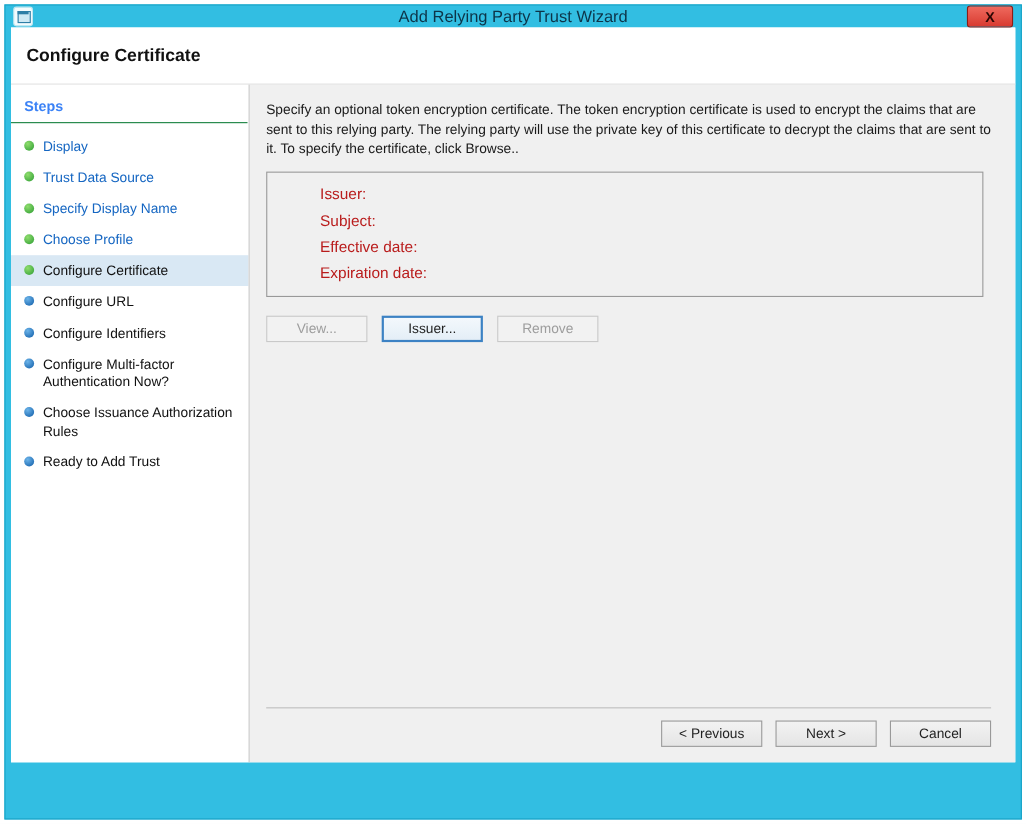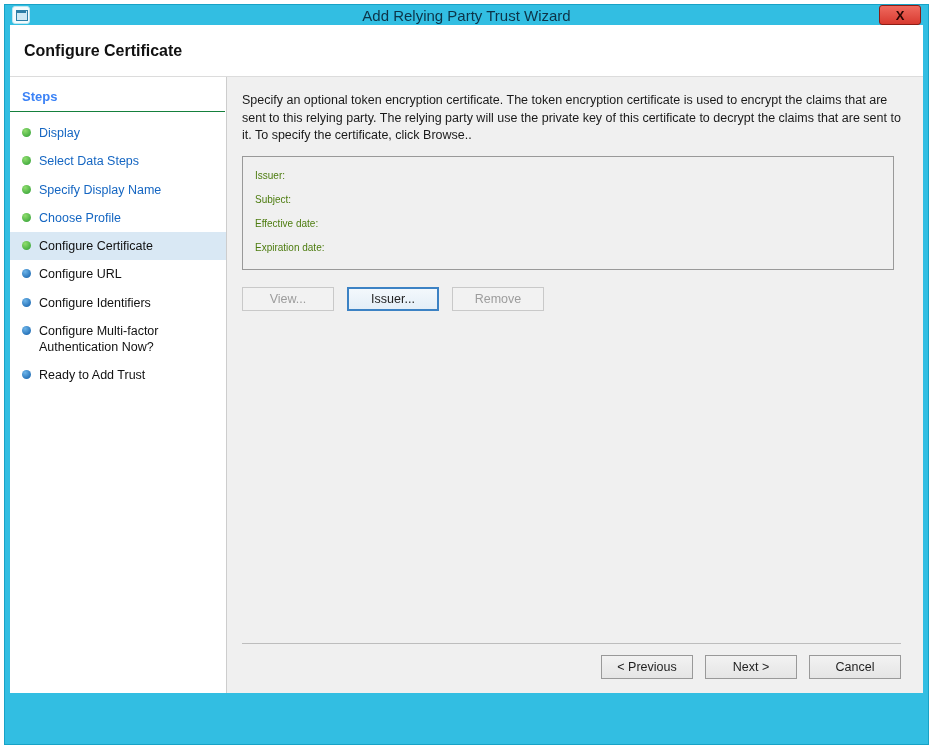--- a/index.html
+++ b/index.html
@@ -113,21 +113,21 @@
   .desc {
     font-size:12.5px; line-height:1.4; color:#1a1a1a;
     max-width:660px;
   }
   .cert-box {
     margin-top:11px;
     width:652px;
     border:1px solid #999999;
     padding:7px 12px 9px 12px;
   }
-  .cert-row { font-size:10px; color:#4d7c0f; line-height:24px; }
+  .cert-row { font-size:14px; color:#b91c1c; line-height:24px;margin-left:36px; }
   .action-row { margin-top:17px; display:flex; gap:13px;align-items:flex-end; }
   .btn {
     min-width:92px; height:24px;
     background:linear-gradient(#f2f2f2,#e5e5e5);
     border:1px solid #999999;
     font-family:"Liberation Sans", sans-serif;
     font-size:12.5px; color:#1f1f1f;
     cursor:pointer;
   }
   .btn:disabled {
@@ -166,21 +166,21 @@
 
       <div class="sidebar">
         <div class="steps-title">Steps</div>
         <ul class="steps-list">
           <li class="step completed">
             <span class="bullet"></span>
             <span>Display</span>
           </li>
           <li class="step completed">
             <span class="bullet"></span>
-            <span>Select Data Steps</span>
+            <span>Trust Data Source</span>
           </li>
           <li class="step completed">
             <span class="bullet"></span>
             <span>Specify Display Name</span>
           </li>
           <li class="step completed">
             <span class="bullet"></span>
             <span>Choose Profile</span>
           </li>
           <li class="step current">
@@ -191,20 +191,24 @@
             <span class="bullet"></span>
             <span>Configure URL</span>
           </li>
           <li class="step upcoming">
             <span class="bullet"></span>
             <span>Configure Identifiers</span>
           </li>
           <li class="step upcoming">
             <span class="bullet"></span>
             <span>Configure Multi-factor Authentication Now?</span>
+          </li>
+          <li class="step upcoming">
+            <span class="bullet"></span>
+            <span>Choose Issuance Authorization Rules</span>
           </li>
           <li class="step upcoming">
             <span class="bullet"></span>
             <span>Ready to Add Trust</span>
           </li>
         </ul>
       </div>
 
       <div class="content">
         <p class="desc">Specify an optional token encryption certificate.  The token encryption certificate is used to encrypt the claims that are sent to this relying party.  The relying party will use the private key of this certificate to decrypt the claims that are sent to it.  To specify the certificate, click Browse..</p>

